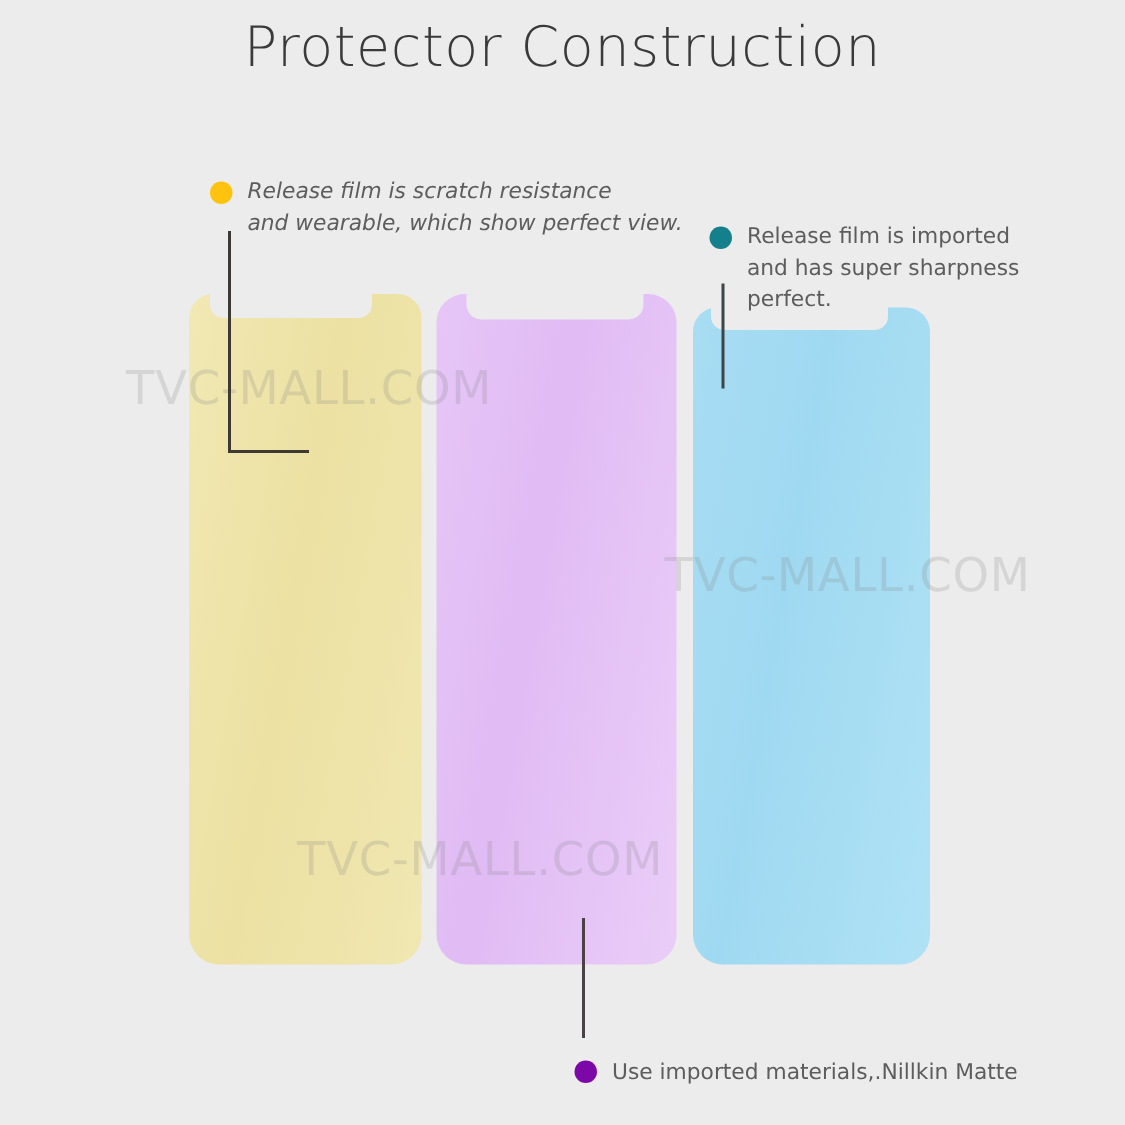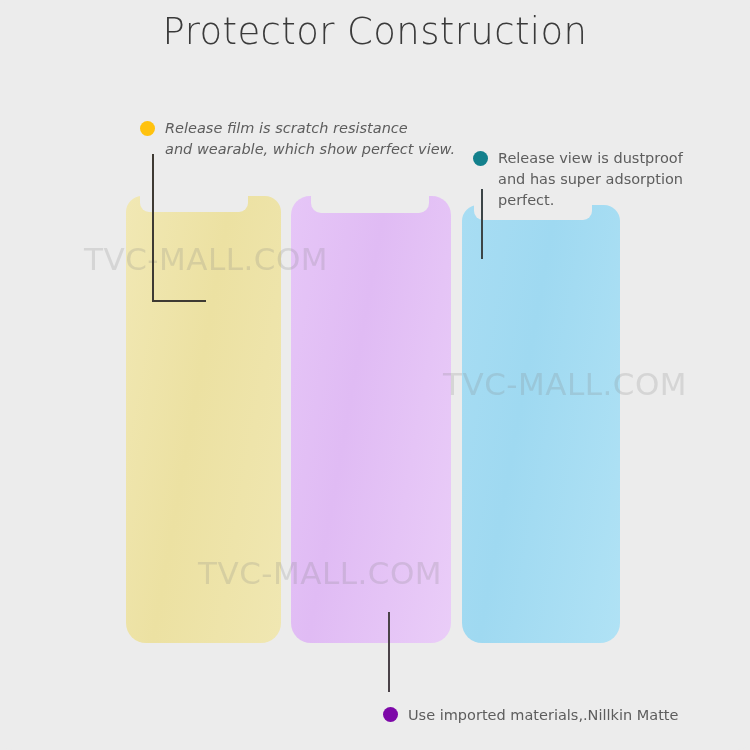--- a/index.html
+++ b/index.html
@@ -218,22 +218,22 @@
     <span class="bullet"></span>
     <div class="annotation-text">
       <div>Release film is scratch resistance</div>
       <div>and wearable, which show perfect view.</div>
     </div>
   </div>
 
   <div class="annotation" id="annotation-teal">
     <span class="bullet"></span>
     <div class="annotation-text">
-      <div>Release view is dustproof</div>
-      <div>and has super adsorption</div>
+      <div>Release film is imported</div>
+      <div>and has super sharpness</div>
       <div>perfect.</div>
     </div>
   </div>
 
   <div class="annotation" id="annotation-purple">
     <span class="bullet"></span>
     <div class="annotation-text">
       <div>Use imported materials,.Nillkin Matte</div>
     </div>
   </div>

